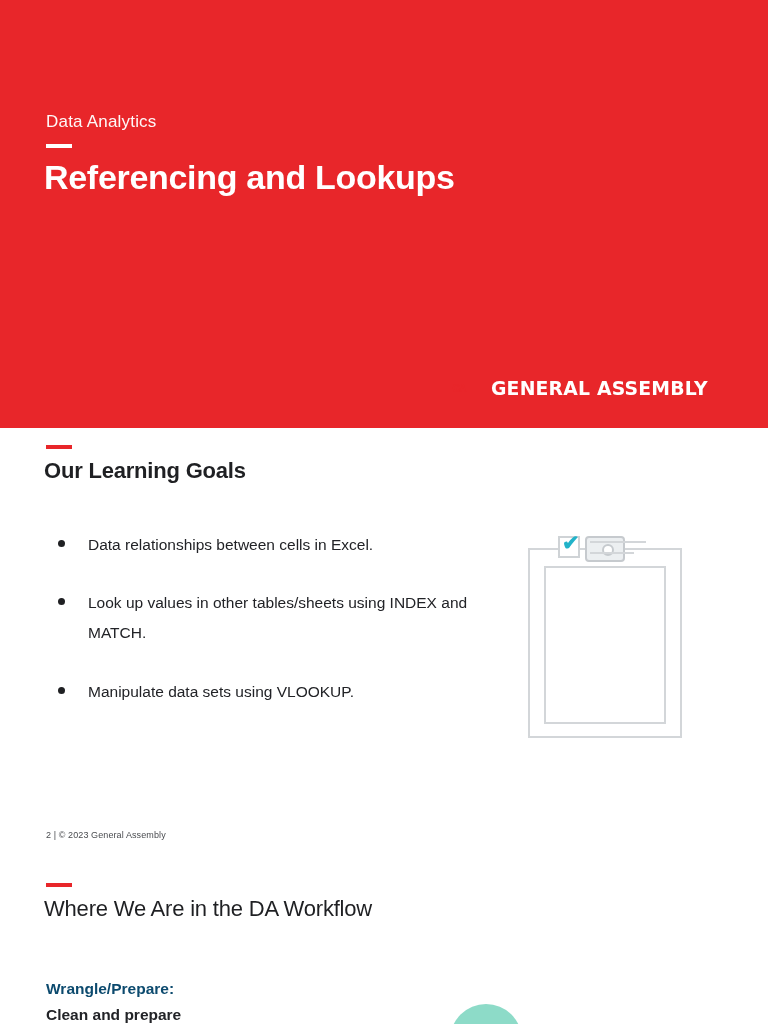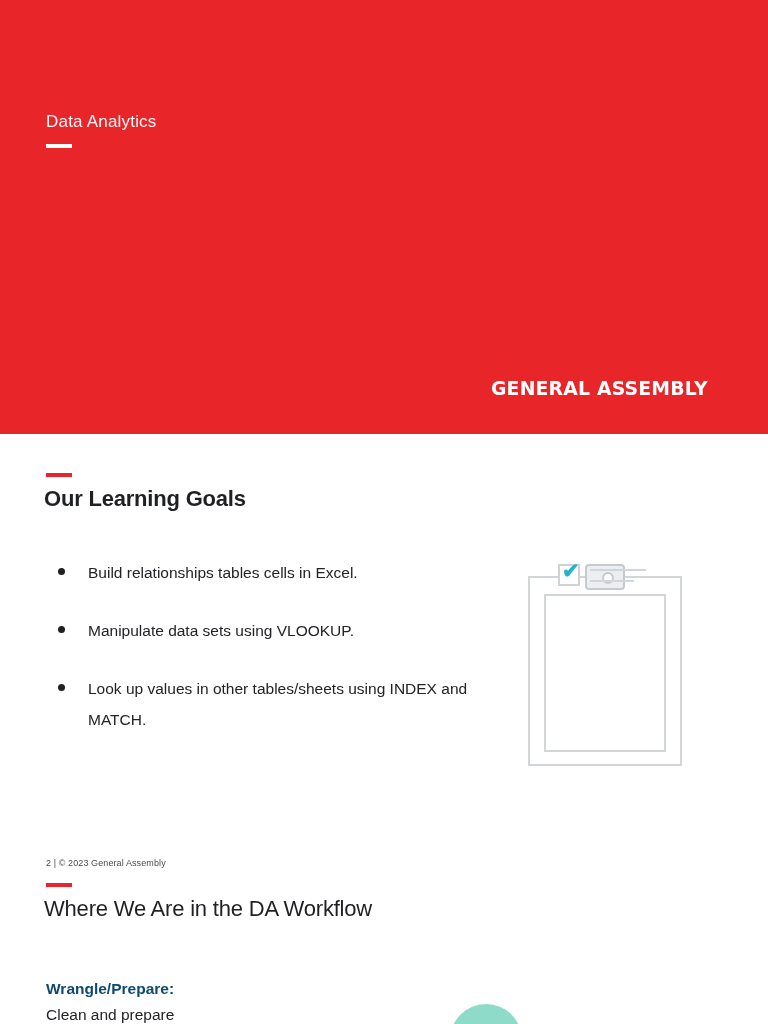--- a/index.html
+++ b/index.html
@@ -79,21 +79,21 @@
     letter-spacing: 0.2px;
     color: #ffffff;
     font-family: "DejaVu Sans", sans-serif;
     transform: scaleX(0.94);
     transform-origin: left center;
   }
 
   
   .content-slide {
     position: absolute;
-    left: 0; top: 456px;
+    left: 0; top: 428px;
     width: 768px; height: 434px;
     background: #ffffff;
   }
   .sec-rule {
     position: absolute;
     left: 46px; top: 17px;
     width: 26px; height: 4px;
     background: #e8262a;
   }
   .sec-title {
@@ -252,20 +252,21 @@
     left: 46px; top: 112px;
     font-size: 15.5px;
     font-weight: bold;
     color: #0c4a6e;
   }
   .wf-body {
     position: absolute;
     left: 46px; top: 138px;
     font-size: 15.5px;
     color: #222327;
+    font-weight: bold;
   }
   .wf-diagram { position: absolute; left: 280px; top: 60px; width: 470px; height: 100px; }
   .node {
     position: absolute;
     border-radius: 50%;
     display: flex;
     align-items: center;
     justify-content: center;
     font-size: 9px;
     color: #1f2023;
@@ -277,38 +278,39 @@
   }
 </style>
 </head>
 <body>
 
 <div class="page">
 
   <section class="title-slide">
     <div class="eyebrow">Data Analytics</div>
     <div class="title-rule"></div>
+    <h1 class="slide-title">Referencing and Lookups</h1>
 
     <div class="ga-logo">
       <span class="ga-badge">
         <span class="gear"></span>
         <span class="gear-letter">GA</span>
       </span>
       <span class="ga-wordmark">GENERAL ASSEMBLY</span>
     </div>
   </section>
 
   <section class="content-slide">
     <div class="sec-rule"></div>
     <h2 class="sec-title">Our Learning Goals</h2>
 
     <ul class="bullets">
-      <li>Build relationships tables cells in Excel.</li>
+      <li>Data relationships between cells in Excel.</li>
+      <li>Look up values in other tables/sheets using INDEX and MATCH.</li>
       <li>Manipulate data sets using VLOOKUP.</li>
-      <li>Look up values in other tables/sheets using INDEX and MATCH.</li>
     </ul>
 
     <div class="clipboard">
       <div class="cb-board"></div>
       <div class="cb-paper"></div>
       <div class="cb-clip"></div>
 
       <div class="cb-row">
         <span class="cb-check">
             <span>✔</span>

